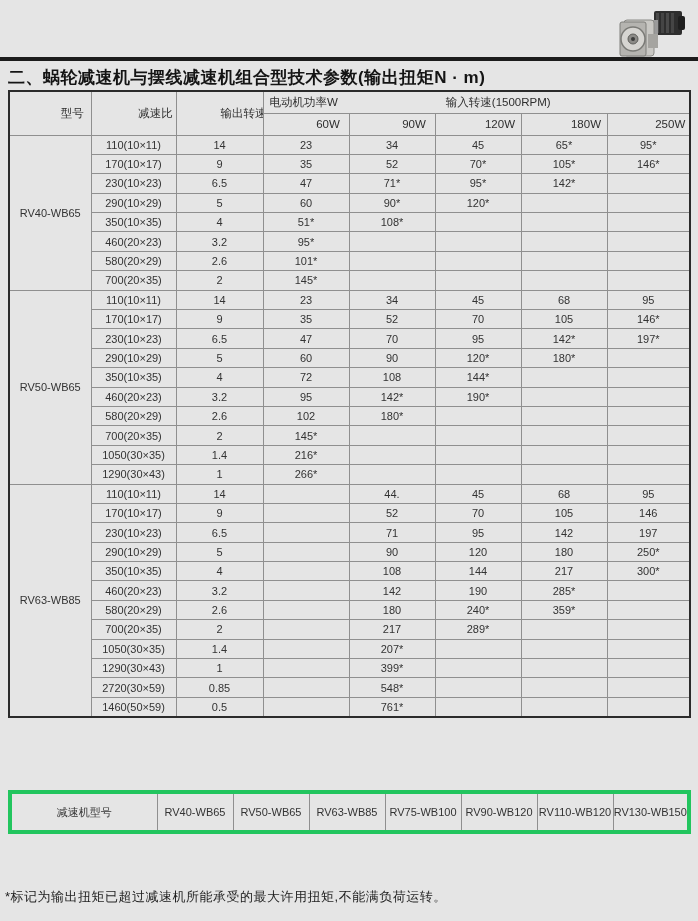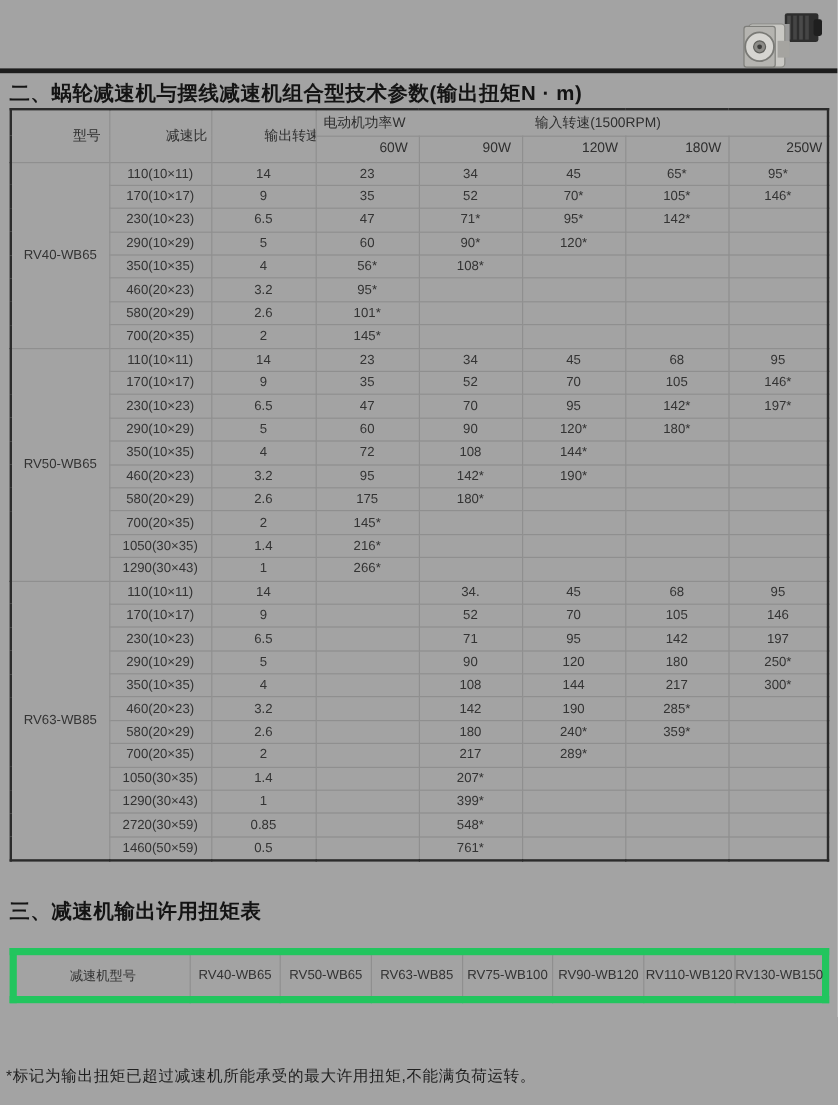--- a/index.html
+++ b/index.html
@@ -4,21 +4,21 @@
 <style>
   * { margin:0; padding:0; box-sizing:border-box; }
   html,body { width:698px; }
   body {
     font-family:"Liberation Sans","DejaVu Sans",sans-serif;
     background:#ffffff;
   }
   .page {
     position:relative;
     width:698px; height:921px;
-    background:#a3a3a3;
+    background:#e5e5e5;
     overflow:hidden;
   }
 
   
   .product-photo { position:absolute; top:8px; left:612px; width:76px; height:56px; }
 
   
   .top-rule { position:absolute; left:0; top:57px; width:698px; height:4px; background:#1c1c1c; }
 
   .section-title {
@@ -49,21 +49,21 @@
   .motor-power-label {
     position:absolute; left:6px; top:50%; transform:translateY(-50%);
     font-size:11.5px; color:#2e2e2e;
   }
   tr.group-start td { border-top:2px solid #555555; }
   .model-cell { font-size:11px; color:#333; }
 
   
   #torque-table {
     position:absolute; left:8px; top:790px; width:683px;
-    border:6px solid #22c55e;
+    border:4px solid #22c55e;
   }
   #torque-table td {
     border:1px solid #8f8f8f;
     font-size:11px; color:#333333;
     text-align:center; vertical-align:middle;
     padding:0; white-space:nowrap;
   }
   #torque-table tr { height:40px; }
 
   .footnote {
@@ -160,21 +160,21 @@
           <td>5</td>
           <td>60</td>
           <td>90*</td>
           <td>120*</td>
           <td></td>
           <td></td>
         </tr>
         <tr>
           <td>350(10×35)</td>
           <td>4</td>
-          <td>56*</td>
+          <td>51*</td>
           <td>108*</td>
           <td></td>
           <td></td>
           <td></td>
         </tr>
         <tr>
           <td>460(20×23)</td>
           <td>3.2</td>
           <td>95*</td>
           <td></td>
@@ -251,21 +251,21 @@
           <td>3.2</td>
           <td>95</td>
           <td>142*</td>
           <td>190*</td>
           <td></td>
           <td></td>
         </tr>
         <tr>
           <td>580(20×29)</td>
           <td>2.6</td>
-          <td>175</td>
+          <td>102</td>
           <td>180*</td>
           <td></td>
           <td></td>
           <td></td>
         </tr>
         <tr>
           <td>700(20×35)</td>
           <td>2</td>
           <td>145*</td>
           <td></td>
@@ -289,21 +289,21 @@
           <td></td>
           <td></td>
           <td></td>
           <td></td>
         </tr>
         <tr class="group-start">
           <td rowspan="12" class="model-cell">RV63-WB85</td>
           <td>110(10×11)</td>
           <td>14</td>
           <td></td>
-          <td>34.</td>
+          <td>44.</td>
           <td>45</td>
           <td>68</td>
           <td>95</td>
         </tr>
         <tr>
           <td>170(10×17)</td>
           <td>9</td>
           <td></td>
           <td>52</td>
           <td>70</td>
@@ -396,21 +396,20 @@
           <td>0.5</td>
           <td></td>
           <td>761*</td>
           <td></td>
           <td></td>
           <td></td>
         </tr>
       </tbody>
   </table>
 
-  <div class="section-title" id="section3-title">三、减速机输出许用扭矩表</div>
 
   <table id="torque-table">
     <colgroup>
       <col style="width:147px">
     </colgroup>
     <tbody>
       <tr>
         <td>减速机型号</td>
       <td>RV40-WB65</td>
           <td>RV50-WB65</td>

